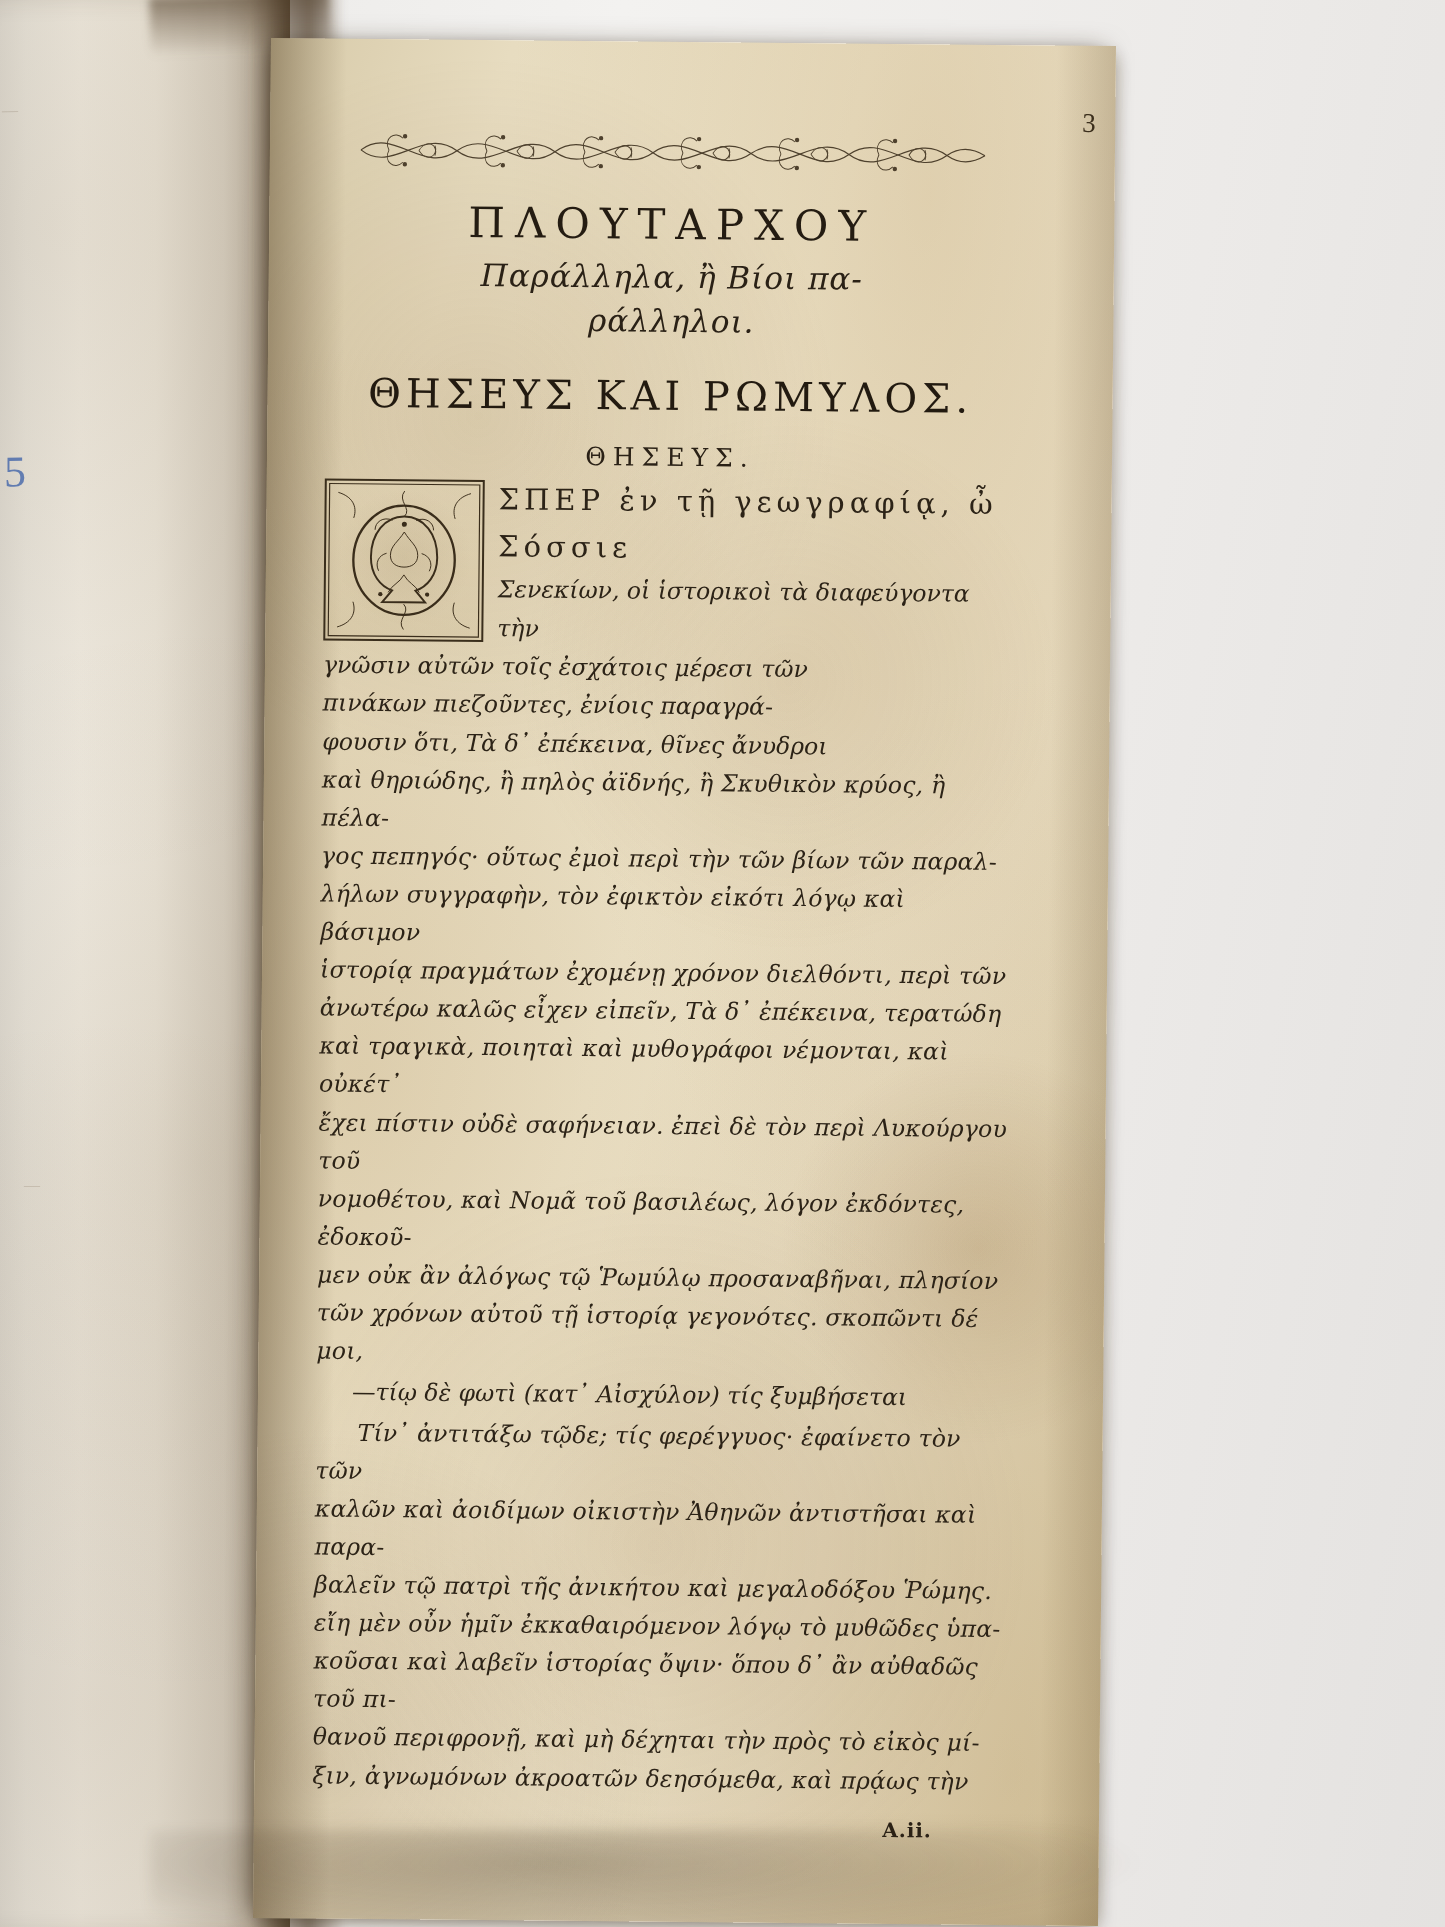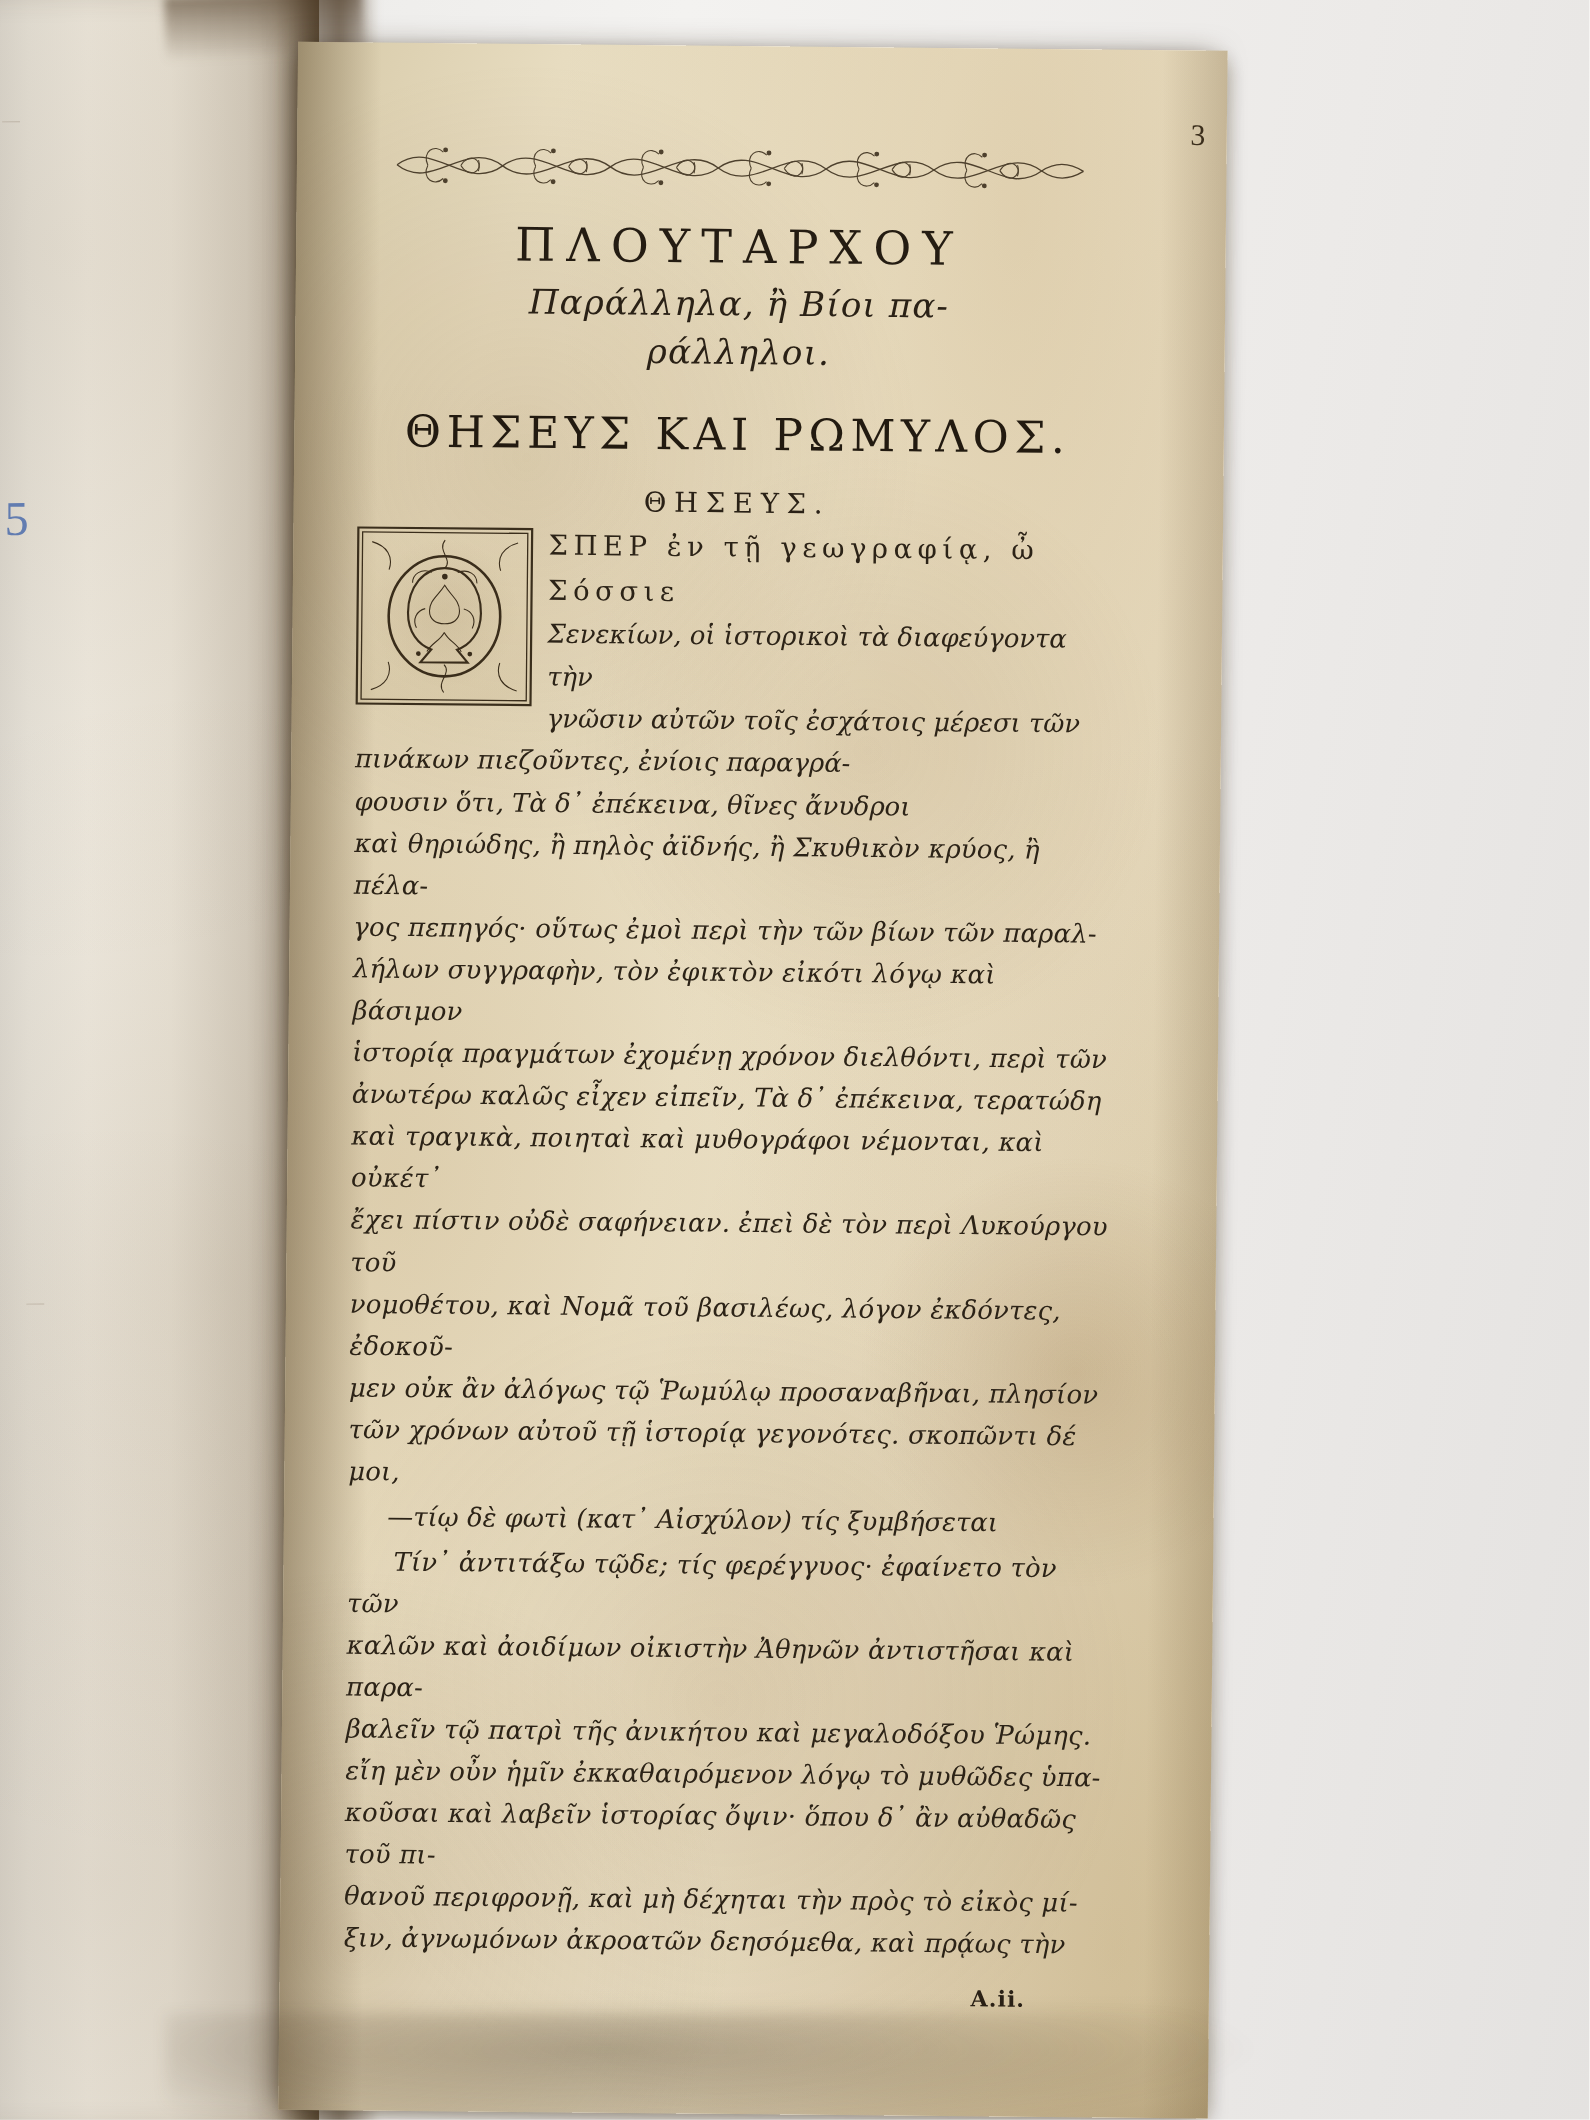--- a/index.html
+++ b/index.html
@@ -233,21 +233,21 @@
   .first-lines {
     font-family: "DejaVu Serif", serif;
     font-style: italic;
     font-size: 23.5px;
     line-height: 1.63;
     color: #2c2317;
   }
   .first-lines .lead {
     font-style: normal;
     letter-spacing: 5px;
-    font-size: 25px;
+    font-size: 29px;
   }
 
   .verse {
     font-family: "DejaVu Serif", serif;
     font-style: italic;
     font-size: 23.5px;
     color: #2c2317;
     margin: 8px 0 8px 36px;
   }
 

